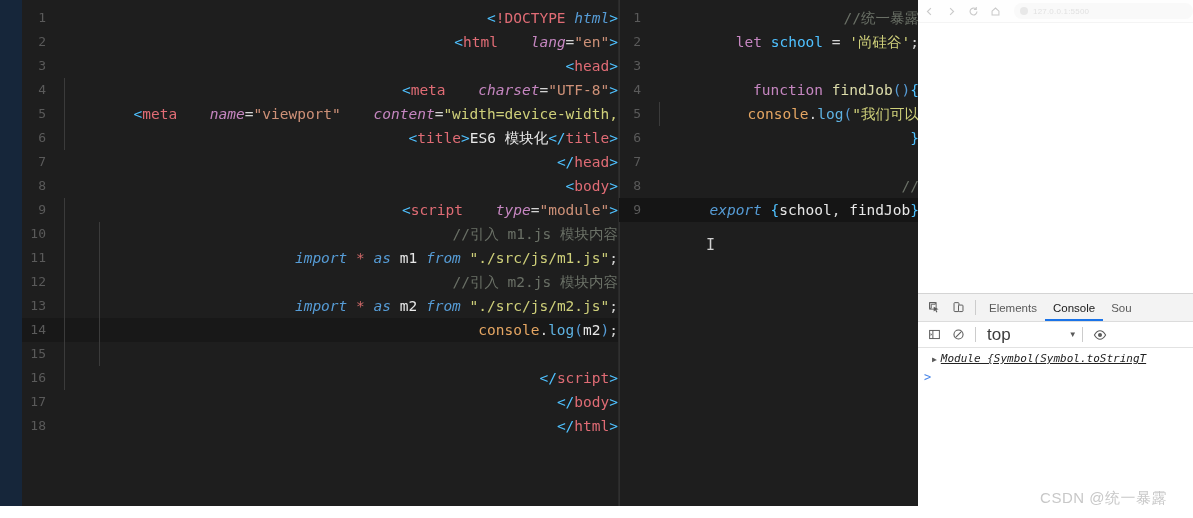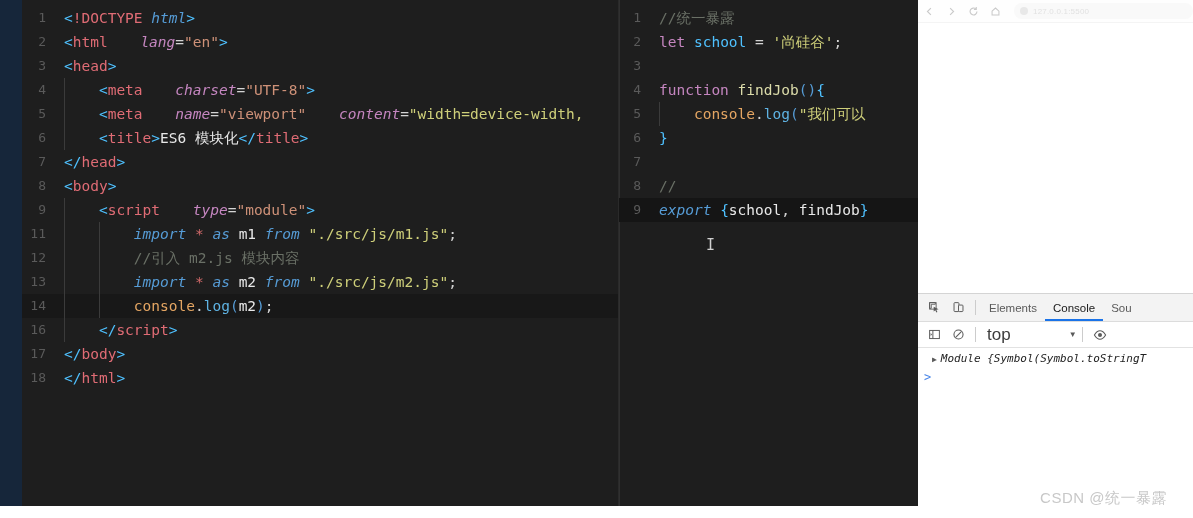--- a/index.html
+++ b/index.html
@@ -134,20 +134,21 @@
     font-size: 13px;
     user-select: none;
   }
   #pane-right .ln { width: 32px; flex: 0 0 32px; }
   .code {
     flex: 1 1 auto;
     padding-left: 8px;
     overflow: hidden;
     white-space: pre;
     position: relative;
+    text-align: right;
   }
   
   .guide {
     position: absolute;
     top: 0; bottom: 0;
     width: 1px;
     background: #3b3b3b;
   }
 
   
@@ -265,20 +266,21 @@
   }
   .disclosure {
     color: #5a5a5a;
     font-size: 8px;
     margin: 1px 4px 0 8px;
     flex: 0 0 auto;
   }
   .console-obj {
     color: #222222;
     font-style: italic;
+    text-decoration: underline;
   }
   #console-prompt {
     display: flex;
     align-items: flex-start;
     padding: 2px 0 0 6px;
     font-family: "DejaVu Sans Mono", monospace;
     font-size: 12px;
     color: #4a86e8;
   }
 
@@ -334,24 +336,26 @@
     <div class="code-area" id="left-code">
         <div class="line"><span class="ln">1</span><span class="code"><span class="t-punct">&lt;</span><span class="t-tag">!DOCTYPE </span><span class="t-kw">html</span><span class="t-punct">&gt;</span></span></div>
         <div class="line"><span class="ln">2</span><span class="code"><span class="t-punct">&lt;</span><span class="t-tag">html </span><span class="t-attr">lang</span><span class="t-op">=</span><span class="t-str">"en"</span><span class="t-punct">&gt;</span></span></div>
         <div class="line"><span class="ln">3</span><span class="code"><span class="t-punct">&lt;</span><span class="t-tag">head</span><span class="t-punct">&gt;</span></span></div>
         <div class="line"><span class="ln">4</span><span class="code"><span class="guide" style="left: 8px;"></span><span class="t-text">    </span><span class="t-punct">&lt;</span><span class="t-tag">meta </span><span class="t-attr">charset</span><span class="t-op">=</span><span class="t-str">"UTF-8"</span><span class="t-punct">&gt;</span></span></div>
         <div class="line"><span class="ln">5</span><span class="code"><span class="guide" style="left: 8px;"></span><span class="t-text">    </span><span class="t-punct">&lt;</span><span class="t-tag">meta </span><span class="t-attr">name</span><span class="t-op">=</span><span class="t-str">"viewport"</span><span class="t-text"> </span><span class="t-attr">content</span><span class="t-op">=</span><span class="t-str2">"width=device-width,</span></span></div>
         <div class="line"><span class="ln">6</span><span class="code"><span class="guide" style="left: 8px;"></span><span class="t-text">    </span><span class="t-punct">&lt;</span><span class="t-tag">title</span><span class="t-punct">&gt;</span><span class="t-white">ES6 模块化</span><span class="t-punct">&lt;/</span><span class="t-tag">title</span><span class="t-punct">&gt;</span></span></div>
         <div class="line"><span class="ln">7</span><span class="code"><span class="t-punct">&lt;/</span><span class="t-tag">head</span><span class="t-punct">&gt;</span></span></div>
         <div class="line"><span class="ln">8</span><span class="code"><span class="t-punct">&lt;</span><span class="t-tag">body</span><span class="t-punct">&gt;</span></span></div>
         <div class="line"><span class="ln">9</span><span class="code"><span class="guide" style="left: 8px;"></span><span class="t-text">    </span><span class="t-punct">&lt;</span><span class="t-tag">script </span><span class="t-attr">type</span><span class="t-op">=</span><span class="t-str">"module"</span><span class="t-punct">&gt;</span></span></div>
+        <div class="line"><span class="ln">10</span><span class="code"><span class="guide" style="left: 8px;"></span><span class="guide" style="left: 42.8px;"></span><span class="t-text">        </span><span class="t-comment">//引入 m1.js 模块内容</span></span></div>
         <div class="line"><span class="ln">11</span><span class="code"><span class="guide" style="left: 8px;"></span><span class="guide" style="left: 42.8px;"></span><span class="t-text">        </span><span class="t-kw">import</span><span class="t-text"> </span><span class="t-star">*</span><span class="t-text"> </span><span class="t-kw">as</span><span class="t-text"> </span><span class="t-white">m1</span><span class="t-text"> </span><span class="t-kw">from</span><span class="t-text"> </span><span class="t-str2">"./src/js/m1.js"</span><span class="t-op">;</span></span></div>
         <div class="line"><span class="ln">12</span><span class="code"><span class="guide" style="left: 8px;"></span><span class="guide" style="left: 42.8px;"></span><span class="t-text">        </span><span class="t-comment">//引入 m2.js 模块内容</span></span></div>
         <div class="line"><span class="ln">13</span><span class="code"><span class="guide" style="left: 8px;"></span><span class="guide" style="left: 42.8px;"></span><span class="t-text">        </span><span class="t-kw">import</span><span class="t-text"> </span><span class="t-star">*</span><span class="t-text"> </span><span class="t-kw">as</span><span class="t-text"> </span><span class="t-white">m2</span><span class="t-text"> </span><span class="t-kw">from</span><span class="t-text"> </span><span class="t-str2">"./src/js/m2.js"</span><span class="t-op">;</span></span></div>
         <div class="line hl"><span class="ln">14</span><span class="code"><span class="guide" style="left: 8px;"></span><span class="guide" style="left: 42.8px;"></span><span class="t-text">        </span><span class="t-obj">console</span><span class="t-text">.</span><span class="t-prop">log</span><span class="t-paren">(</span><span class="t-white">m2</span><span class="t-paren">)</span><span class="t-op">;</span></span></div>
+        <div class="line"><span class="ln">15</span><span class="code"><span class="guide" style="left: 8px;"></span><span class="guide" style="left: 42.8px;"></span></span></div>
         <div class="line"><span class="ln">16</span><span class="code"><span class="guide" style="left: 8px;"></span><span class="t-text">    </span><span class="t-punct">&lt;/</span><span class="t-tag">script</span><span class="t-punct">&gt;</span></span></div>
         <div class="line"><span class="ln">17</span><span class="code"><span class="t-punct">&lt;/</span><span class="t-tag">body</span><span class="t-punct">&gt;</span></span></div>
         <div class="line"><span class="ln">18</span><span class="code"><span class="t-punct">&lt;/</span><span class="t-tag">html</span><span class="t-punct">&gt;</span></span></div>
       </div>
   </div>
 
   <div class="pane" id="pane-right">
     <div class="code-area" id="right-code">
         <div class="line"><span class="ln">1</span><span class="code"><span class="t-comment">//统一暴露</span></span></div>
         <div class="line"><span class="ln">2</span><span class="code"><span class="t-kw2">let</span><span class="t-text"> </span><span class="t-blue">school</span><span class="t-text"> </span><span class="t-op">=</span><span class="t-text"> </span><span class="t-str2">'尚硅谷'</span><span class="t-op">;</span></span></div>

